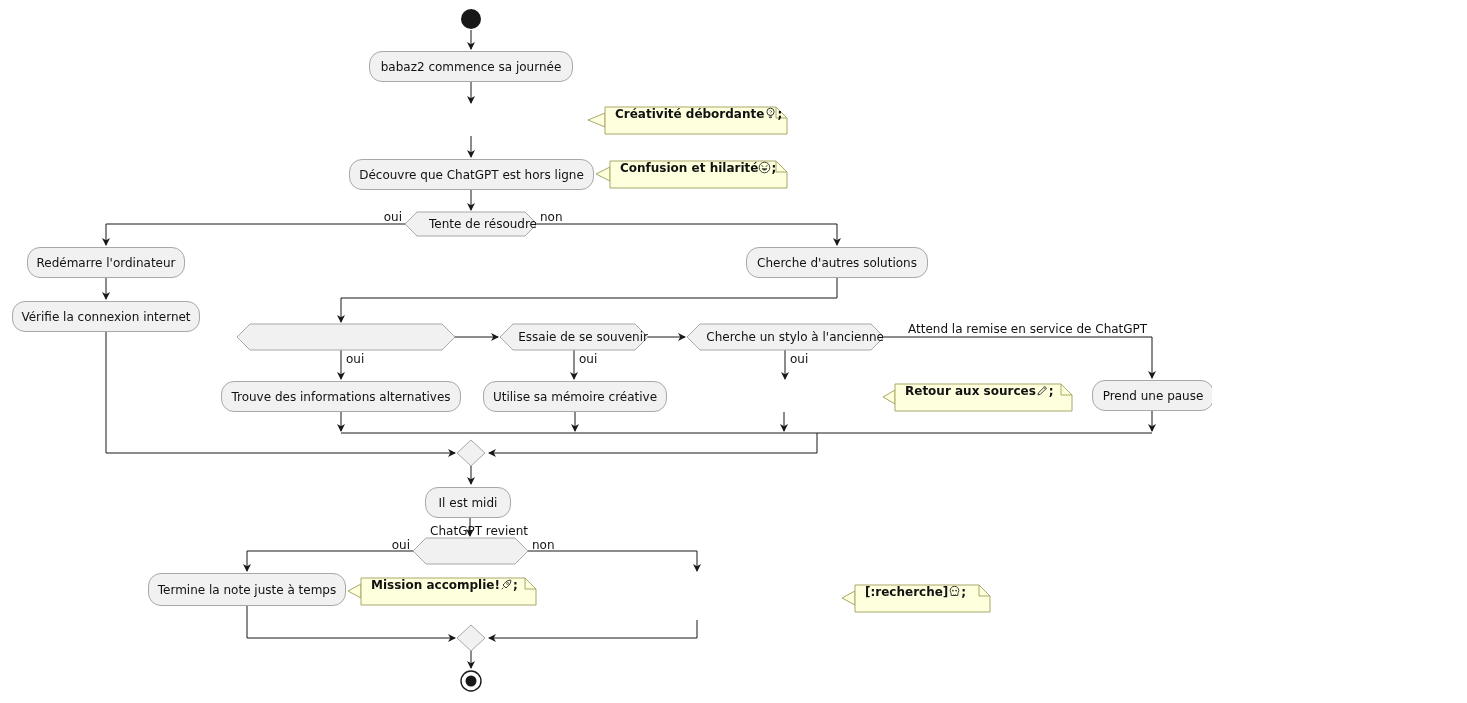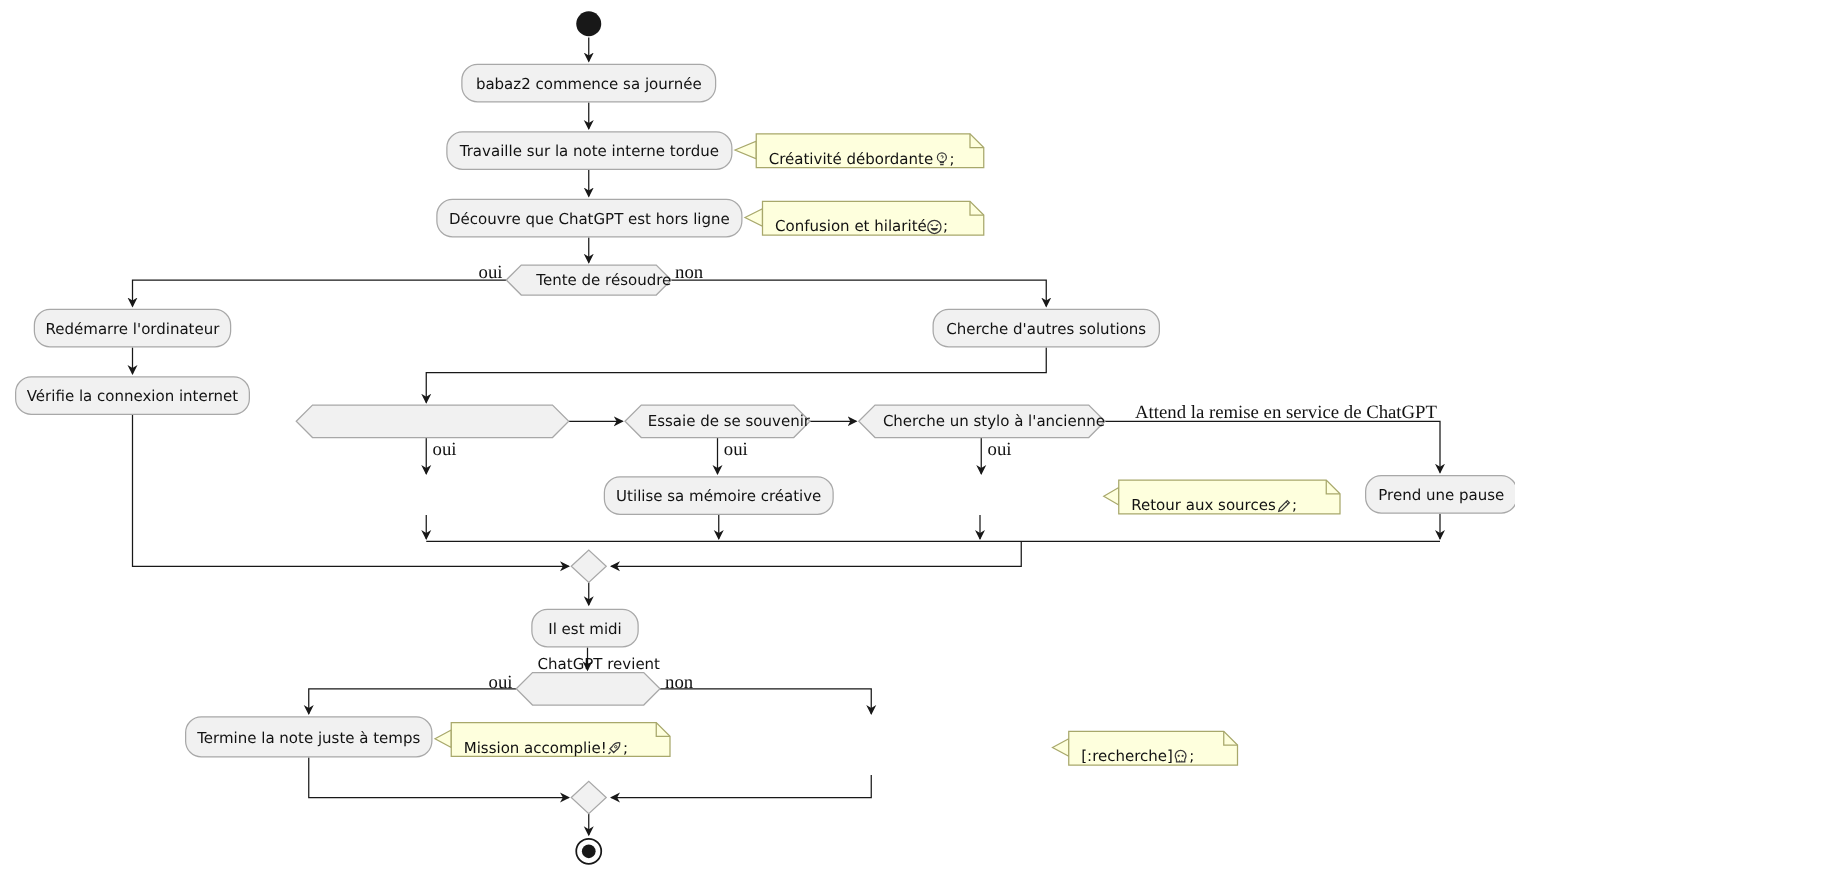--- a/index.html
+++ b/index.html
@@ -4,24 +4,24 @@
 <style>
   html,body{margin:0;padding:0;background:#ffffff;}
   .stage{position:relative;width:1176px;height:703px;background:#ffffff;overflow:hidden;
          font-family:"DejaVu Sans","Liberation Sans",sans-serif;color:#121212;padding-left:36px;}
   svg.layer{position:absolute;left:0;top:0;}
   .activity{position:absolute;background:#F1F1F1;border:1px solid #A8A8A8;border-radius:13px;
             display:flex;align-items:center;justify-content:center;font-size:12px;
             box-sizing:border-box;white-space:nowrap;z-index:2;}
   .hexlabel{position:absolute;display:flex;align-items:center;justify-content:flex-end;
             font-size:12px;box-sizing:border-box;white-space:nowrap;z-index:2;}
-  .edgelabel{position:absolute;font-size:15px;white-space:nowrap;box-sizing:border-box;z-index:2;font-family:Liberation Serif, serif;}
+  .edgelabel{position:absolute;font-size:12px;white-space:nowrap;box-sizing:border-box;z-index:2;}
   .edgelabel.r{text-align:right;}
-  .note-text{position:absolute;display:flex;align-items:flex-end;gap:0;font-size:12px;
-             padding-left:8px;box-sizing:border-box;white-space:nowrap;z-index:2;}
+  .note-text{position:absolute;display:flex;align-items:flex-start;gap:0;font-size:12px;
+             padding-left:8px;box-sizing:border-box;white-space:nowrap;z-index:2;font-weight:bold;}
   .icon{flex:0 0 auto;display:inline-block;}
 </style>
 </head>
 <body>
 
 <div class="stage">
 
   <svg class="layer" width="1467" height="703" viewBox="0 0 1467 703">
     <defs>
       <marker id="arr" markerWidth="10" markerHeight="10" refX="7" refY="4.5" orient="auto" markerUnits="userSpaceOnUse">
@@ -101,34 +101,34 @@
       <path d="M979,585 L979,596 L990,596" fill="none"></path>
     </g>
 
     <circle cx="471" cy="681" r="10" fill="#ffffff" stroke="#181818" stroke-width="1.4"></circle>
     <circle cx="471" cy="681" r="5.5" fill="#181818"></circle>
   </svg>
 
   <div class="activity" style="left:369px;top:51px;width:204px;height:31px">
       <span>babaz2 commence sa journée</span>
     </div>
-  <div class="activity" style="left:357px;top:105px;width:229px;height:31px">
-      <span>Travaille sur la note interne tordue</span>
-    </div>
   <div class="activity" style="left:349px;top:159px;width:245px;height:31px">
       <span>Découvre que ChatGPT est hors ligne</span>
     </div>
   <div class="activity" style="left:27px;top:247px;width:158px;height:31px">
       <span>Redémarre l'ordinateur</span>
     </div>
   <div class="activity" style="left:12px;top:301px;width:188px;height:31px">
       <span>Vérifie la connexion internet</span>
     </div>
   <div class="activity" style="left:746px;top:247px;width:182px;height:31px">
       <span>Cherche d'autres solutions</span>
+    </div>
+  <div class="activity" style="left:221px;top:381px;width:240px;height:31px">
+      <span>Trouve des informations alternatives</span>
     </div>
   <div class="activity" style="left:483px;top:381px;width:184px;height:31px">
       <span>Utilise sa mémoire créative</span>
     </div>
   <div class="activity" style="left:1092px;top:380px;width:122px;height:31px">
       <span>Prend une pause</span>
     </div>
   <div class="activity" style="left:425px;top:487px;width:86px;height:31px">
       <span>Il est midi</span>
     </div>

